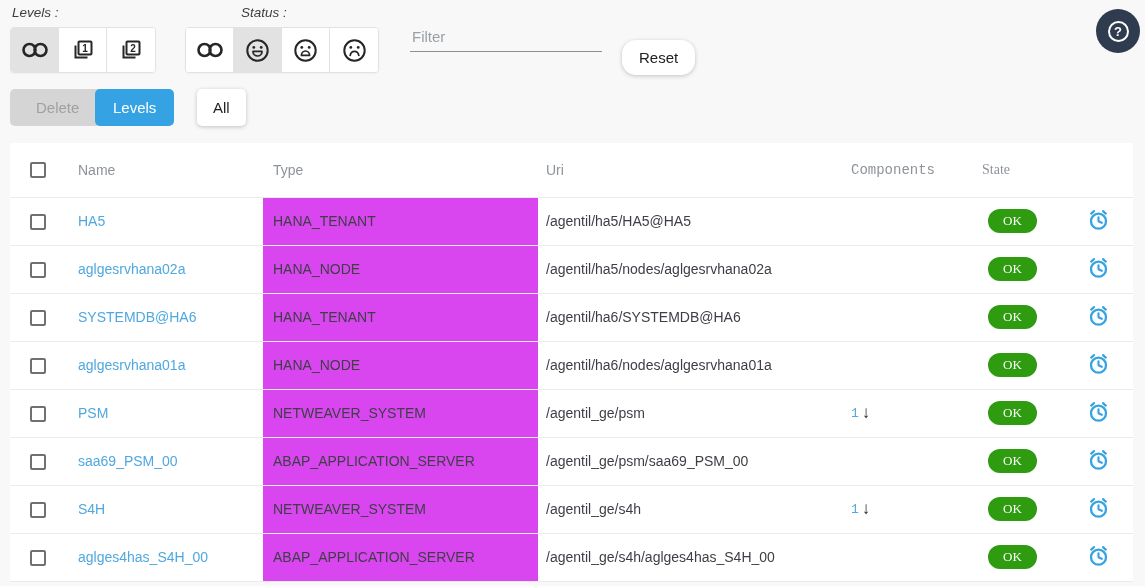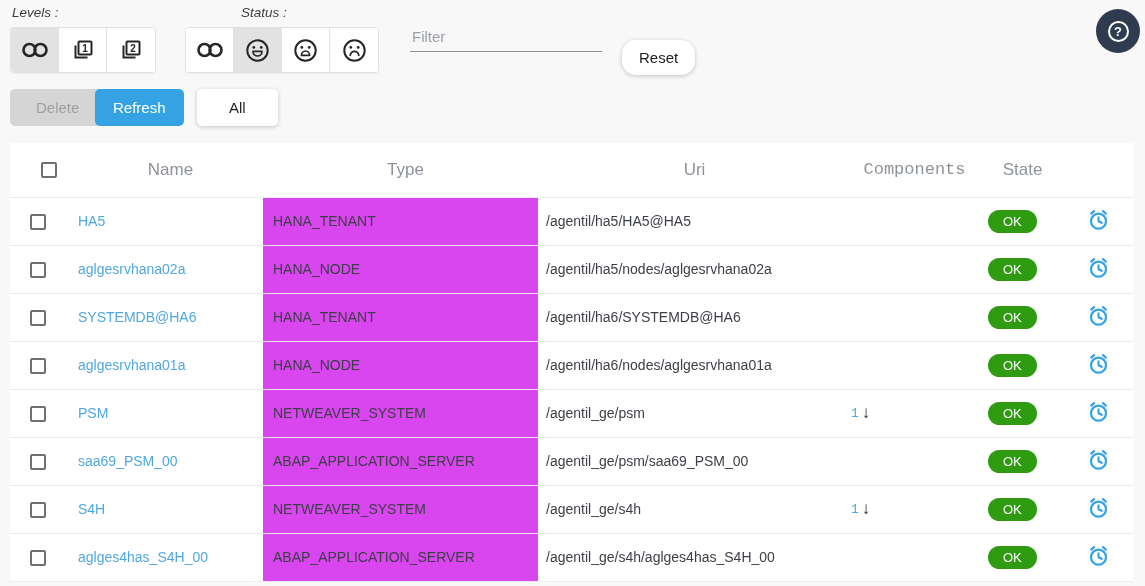--- a/index.html
+++ b/index.html
@@ -57,21 +57,21 @@
   }
   #delete-button {
     left: 10px; top: 89px; padding: 11px 26px;
     background: #d5d5d6; color: #9fa0a2; cursor: default;
   }
   #refresh-button {
     left: 95px; top: 89px; padding: 11px 18px;
     background: var(--accent, #35a3e3); color: #fff;
   }
   #all-button {
-    left: 197px; top: 89px; padding: 11px 32px;
+    left: 197px; top: 89px; padding: 11px 16px;
     background: #fff; color: #1f1f1f; box-shadow: 0 1px 4px rgba(0,0,0,0.22);
   }
 
   
   #help-button {
     position: absolute; left: 1096px; top: 9px; width: 44px; height: 44px;
     border-radius: 50%; border: none; background: var(--help-bg, #2f3b4e);
     display: flex; align-items: center; justify-content: center; cursor: pointer;
   }
   #help-button .qmark {
@@ -79,37 +79,37 @@
     color: #fff; font-size: 13px; font-weight: bold;
     display: flex; align-items: center; justify-content: center;
   }
 
   
   .systems-table {
     position: absolute; left: 10px; top: 143px; width: 1123px;
     border-collapse: collapse; background: #fff; table-layout: fixed;
   }
   .systems-table th {
-    height: 54px; font-weight: 400; font-size: 17px; color: #8e939a;
-    text-align: center; vertical-align: middle; padding: 0;
+    height: 54px; font-weight: 400; font-size: 14px; color: #8e939a;
+    text-align: left; vertical-align: middle; padding: 0;
   }
   .systems-table td {
     height: 48px; font-size: 14px; vertical-align: middle; padding: 0;
     white-space: nowrap; overflow: hidden;
   }
   .systems-table tbody tr { border-top: 1px solid #ebebee; }
   .systems-table tbody tr:last-child { border-bottom: 1px solid #ebebee; }
 
   .c-check { padding-left: 20px !important; }
   .c-name, th.h-name { padding-left: 10px !important; }
   .c-type, th.h-type { padding-left: 10px !important; }
   td.c-type { background: #d946ef; color: #3c3f45; }
   .c-uri, th.h-uri { padding-left: 8px !important; }
   .c-comp, th.h-comp { padding-left: 8px !important; font-family: Liberation Mono, monospace; }
-  .c-state, th.h-state { padding-left: 4px !important; }
+  .c-state, th.h-state { padding-left: 4px !important; font-family: Liberation Serif, serif; }
   .c-clock { text-align: center; }
 
   .cb {
     display: inline-block; width: 16px; height: 16px;
     border: 2px solid #707070; border-radius: 2px; background: #fff;
     vertical-align: middle; cursor: pointer;
   }
   .name-link, .comp-count {
     color: var(--link, #4fa8e0); text-decoration: none; cursor: pointer;
   }
@@ -205,21 +205,21 @@
     <input type="text" placeholder="Filter" style="">
   </div>
 
   <button class="btn" id="reset-button">Reset</button>
 
   <button id="help-button">
     <span class="qmark">?</span>
   </button>
 
   <button class="btn" id="delete-button" disabled="">Delete</button>
-  <button class="btn" id="refresh-button">Refresh</button>
+  <button class="btn" id="refresh-button">Levels</button>
   <button class="btn" id="all-button">All</button>
 
   <table class="systems-table">
     <colgroup>
       <col style="width:58px">
         <col style="width:195px">
         <col style="width:275px">
       <col style="width:305px">
         <col style="width:135px">
         <col style="width:85px">

